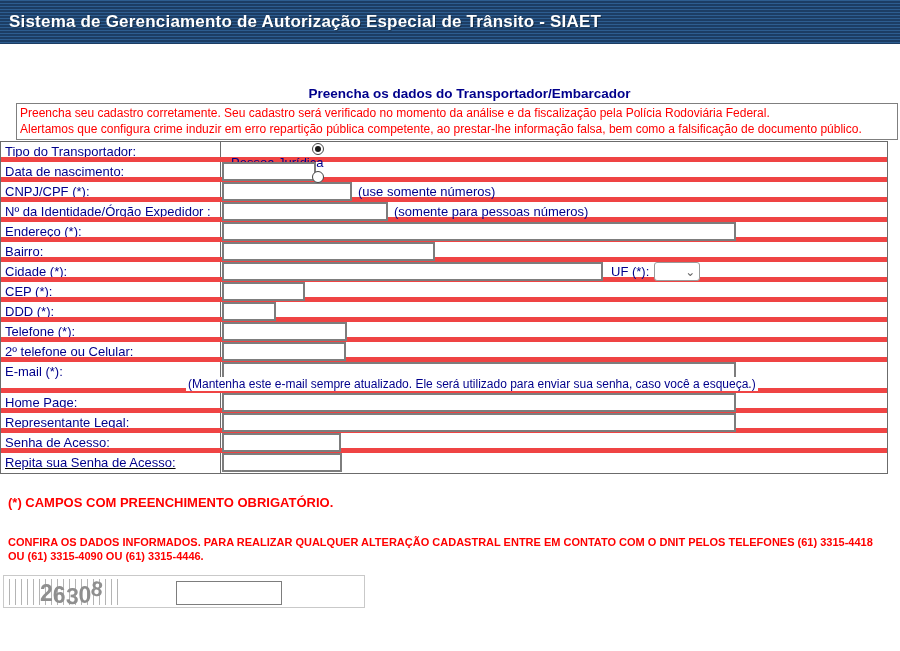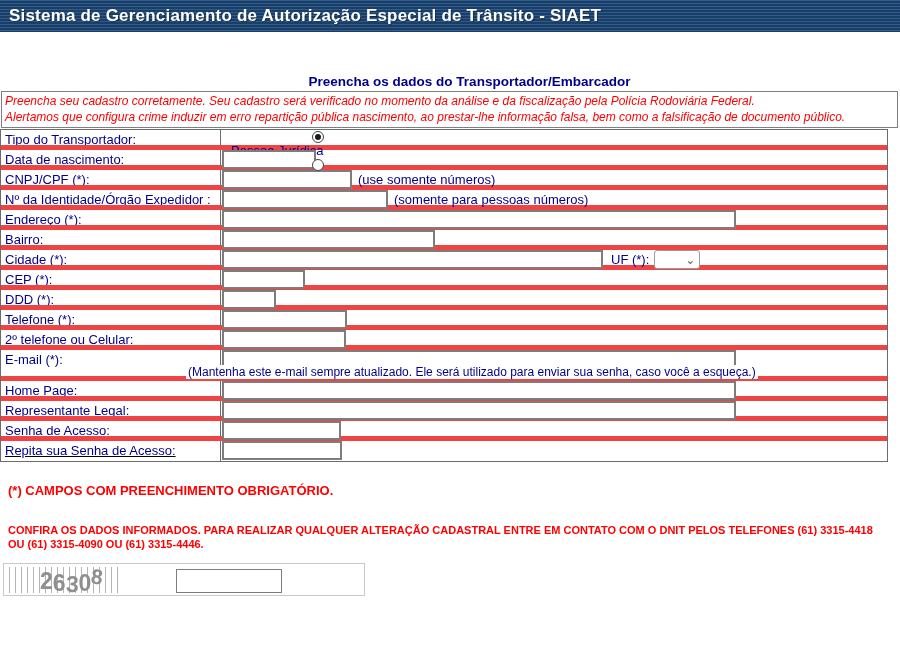--- a/index.html
+++ b/index.html
@@ -1,38 +1,38 @@
 <!DOCTYPE html>
 <html><head>
 <meta charset="utf-8">
 <style>
   * { margin:0; padding:0; box-sizing:border-box; }
   html,body { width:900px; height:651px; background:#fff; overflow:hidden;
     font-family:"Liberation Sans", sans-serif; }
 
   
   .app-header {
-    height:32px; width:900px;
+    height:44px; width:900px;
     background:repeating-linear-gradient(180deg,#2d5d90 0 1px,#1c3d64 1px 3px);
     display:flex; align-items:center;
   }
   .app-header .title {
     color:#fff; font-size:17px; font-weight:bold; padding-left:9px;
     letter-spacing:0.2px; text-shadow:1px 1px 0 rgba(0,0,0,.35);
     white-space:nowrap;
   }
 
   
   .form-title {
     margin-top:42px; text-align:center; color:#00008B; font-weight:bold;
     font-size:13.5px;
     margin-left:39px;
   }
   .warning-box {
-    margin:2px 2px 0 1px; border:1px solid #7f7f7f; padding:1px 1px 2px 3px;font-style:italic;
+    margin:2px 2px 0 16px; border:1px solid #7f7f7f; padding:1px 1px 2px 3px;
   }
   .warning-box .wline { color:#FF0000; font-size:12px; line-height:16px; white-space:nowrap; }
 
   
   .form-table { width:888px; margin-top:1px; border:1px solid #6b6b6b; }
   .row { display:flex; height:20px; border-bottom:5px solid #ef4444; }
   .row:last-child { border-bottom:none;text-decoration:underline; }
   .row-email { height:31px; }
   .cell-label {
     width:220px; min-width:220px; border-right:1px solid #6b6b6b;
@@ -108,21 +108,21 @@
 <body>
 
 <div class="app-header">
   <span class="title">Sistema de Gerenciamento de Autorização Especial de Trânsito - SIAET</span>
 </div>
 
 <div class="form-title">Preencha os dados do Transportador/Embarcador</div>
 
 <div class="warning-box">
   <div class="wline">Preencha seu cadastro corretamente. Seu cadastro será verificado no momento da análise e da fiscalização pela Polícia Rodoviária Federal.</div>
-  <div class="wline">Alertamos que configura crime induzir em erro repartição pública nascimento, ao prestar-lhe informação falsa, bem como a falsificação de documento público.</div>
+  <div class="wline">Alertamos que configura crime induzir em erro repartição pública competente, ao prestar-lhe informação falsa, bem como a falsificação de documento público.</div>
 </div>
 
 <div class="form-table">
 
   <div class="row">
     <div class="cell-label">Tipo do Transportador:</div>
     <div class="cell-field">
       <div class="radio-group">
         <span class="radio checked"></span>
         <span class="radio-label">Pessoa Jurídica</span>

